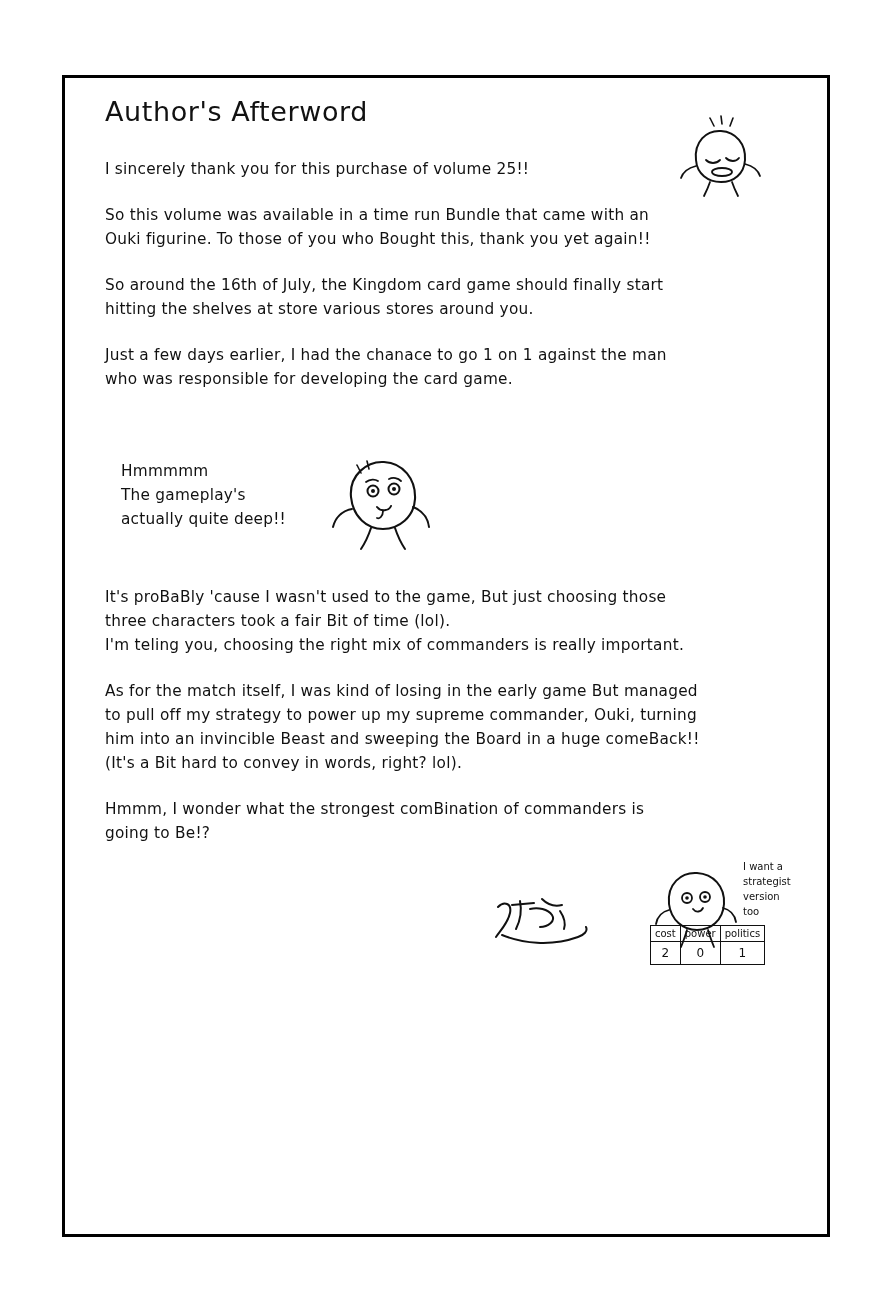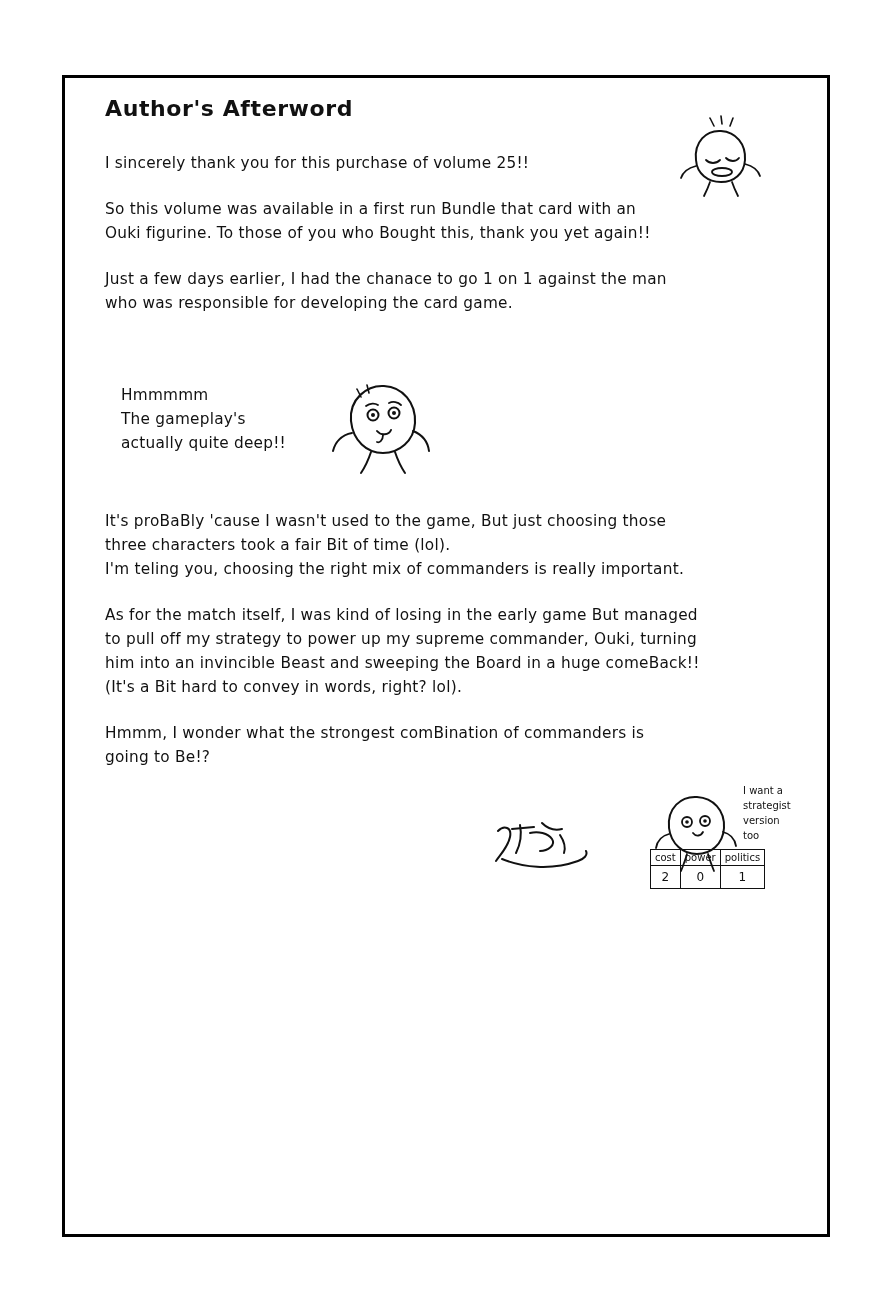--- a/index.html
+++ b/index.html
@@ -26,25 +26,25 @@
     box-sizing: border-box;
     background: #ffffff;
   }
   #content {
     position: absolute;
     left: 105px;
     top: 96px;
     width: 690px;
   }
   .title {
-    font-size: 22px;
+    font-size: 27px;
     letter-spacing: 0.6px;
     color: #111111;
     margin: 0 0 30px 0;
-    font-weight: 700;
+    font-weight: 400;
   }
   .para {
     font-size: 15.3px;
     line-height: 24px;
     letter-spacing: 0.25px;
     color: #111111;
     margin: 0 0 22px 0;
     white-space: pre-line;
   }
   .spacer-lg { height: 20px; }
@@ -91,22 +91,24 @@
 <body>
 
 <div id="page">
   <div id="frame"></div>
 
   <div id="content">
 
     <h1 class="title">Author's Afterword</h1>
 
     <p class="para">I sincerely thank you for this purchase of volume 25!!</p>
-    <p class="para">So this volume was available in a first run Bundle that card with an
+    <p class="para">So this volume was available in a time run Bundle that came with an
 Ouki figurine. To those of you who Bought this, thank you yet again!!</p>
+    <p class="para">So around the 16th of July, the Kingdom card game should finally start
+hitting the shelves at store various stores around you.</p>
     <p class="para">Just a few days earlier, I had the chanace to go 1 on 1 against the man
 who was responsible for developing the card game.</p>
 
     <div class="spacer-lg"></div>
 
     <div class="doodle-block">
       <div class="doodle-text">Hmmmmm
 The gameplay's
 actually quite deep!!</div>
       <svg class="svg-abs" style="left:200px; top:-10px;" width="120" height="110" viewBox="0 0 120 110">

